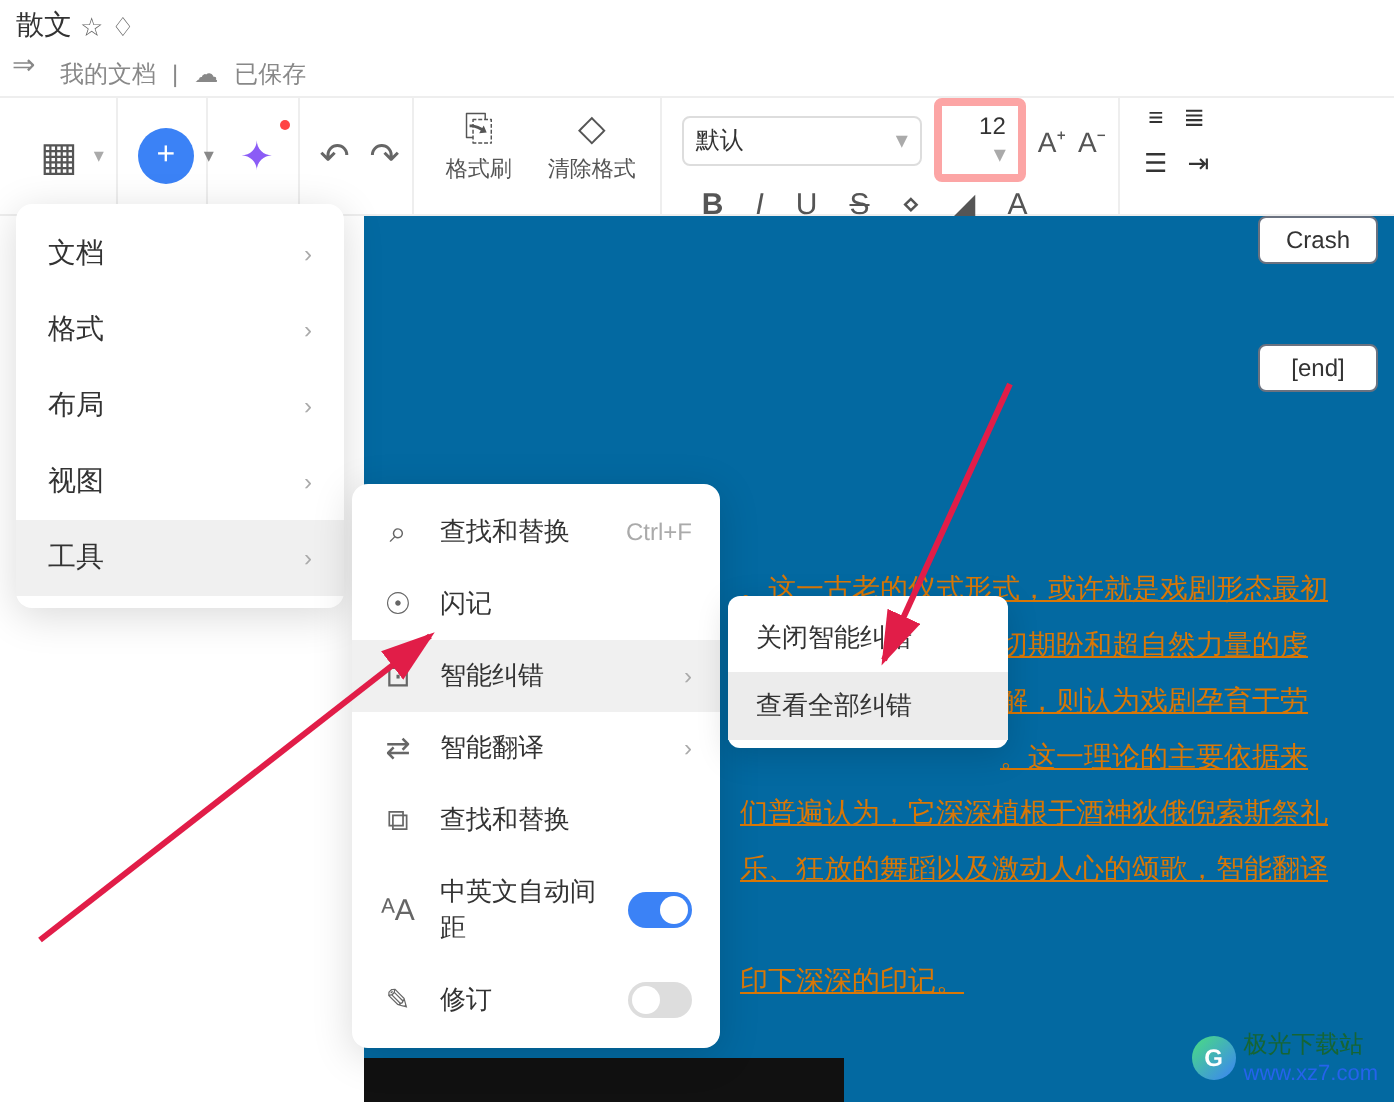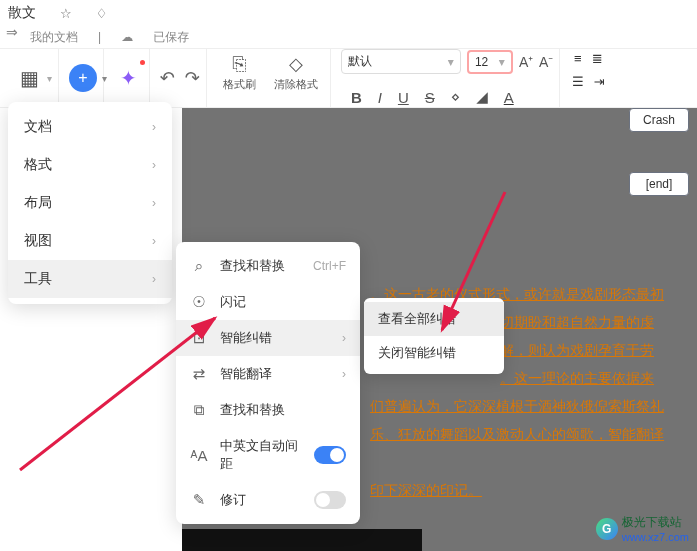--- a/index.html
+++ b/index.html
@@ -1,45 +1,45 @@
 <!DOCTYPE html>
 <html><head>
 <meta charset="utf-8">
 <style>
 * { box-sizing: border-box; margin: 0; padding: 0; }
 body { font-family: "Microsoft YaHei", sans-serif; font-size: 13px; color: #333; background: #fff; width: 697px; height: 551px; overflow: hidden; position: relative; }
 
 
-.header { height: 26px; display: flex; align-items: center; padding: 4px 8px; gap: 24px; }
+.header { height: 26px; display: flex; align-items: center; padding: 4px 8px; gap: 4px; }
 .title { font-size: 14px; }
 .star-icon { color: #666; }
 .bell-icon { color: #666; }
-.subheader { height: 22px; display: flex; align-items: center; padding: 0 8px 0 30px; gap: 20px; color: #888; font-size: 12px; }
+.subheader { height: 22px; display: flex; align-items: center; padding: 0 8px 0 30px; gap: 8px; color: #888; font-size: 12px; }
 .hamburger { position: absolute; left: 6px; top: 24px; color: #888; font-size: 14px; }
 
 
 .toolbar { height: 60px; border-top: 1px solid #eee; border-bottom: 1px solid #eee; display: flex; align-items: center; padding: 0 8px; gap: 4px; }
 .tb-group { display: flex; align-items: center; gap: 2px; padding: 0 6px; border-right: 1px solid #eee; height: 100%; }
 .tb-group:last-child { border-right: none; }
 .tb-btn { display: flex; flex-direction: column; align-items: center; justify-content: center; padding: 4px 6px; border-radius: 4px; cursor: pointer; font-size: 11px; color: #555; gap: 2px; }
 .add-btn { width: 28px; height: 28px; background: #3B82F6; border-radius: 50%; color: #fff; display: flex; align-items: center; justify-content: center; font-size: 16px; position: relative; }
 .add-btn .caret { position: absolute; right: -10px; color: #888; font-size: 10px; }
 .icon-lg { font-size: 20px; }
 .font-select { border: 1px solid #ddd; border-radius: 4px; padding: 3px 6px; font-size: 12px; width: 120px; display: flex; justify-content: space-between; align-items: center; }
-.size-select { border: 2px solid #fca5a5; border-radius: 4px; padding: 3px 6px; font-size: 12px; width: 46px; display: flex; justify-content: space-between; align-items: center; }
+.size-select { border: 4px solid #fca5a5; border-radius: 4px; padding: 3px 6px; font-size: 12px; width: 46px; display: flex; justify-content: space-between; align-items: flex-end; flex-direction: column; }
 .font-btns { display: flex; gap: 8px; align-items: center; font-size: 15px; padding: 0 6px; }
 .font-btn { padding: 2px 4px; cursor: pointer; color: #555; }
 .a-plus { font-size: 14px; color: #555; }
 .a-minus { font-size: 14px; color: #555; }
 .align-btn { padding: 2px; cursor: pointer; }
 .sparkle { position: relative; }
 .sparkle::after { content: ''; position: absolute; top: -2px; right: -2px; width: 5px; height: 5px; background: #f44; border-radius: 50%; }
 
 
-.content { position: absolute; left: 182px; top: 108px; right: 0; bottom: 0; background: #737373; overflow: hidden; }
+.content { position: absolute; left: 182px; top: 108px; right: 0; bottom: 0; background: #0369a1; overflow: hidden; }
 .flowchart { position: absolute; right: 8px; top: 0; width: 60px; }
 .flow-node { border: 1.5px solid #6B7280; border-radius: 4px; padding: 4px 8px; text-align: center; font-size: 12px; background: #fff; margin-bottom: 40px; position: relative; }
 .body-text { position: absolute; left: 370px; top: 280px; right: 4px; font-size: 14px; line-height: 2; color: #D97706; }
 .body-text span { text-decoration: underline; text-decoration-color: #D97706; }
 
 
 .menu1 { position: absolute; left: 8px; top: 102px; width: 164px; background: #fff; border-radius: 8px; box-shadow: 0 4px 20px rgba(0,0,0,.15); padding: 6px 0; z-index: 10; }
 .menu1-item { padding: 10px 16px; display: flex; justify-content: space-between; align-items: center; cursor: pointer; font-size: 14px; }
 .menu1-item.active { background: #f0f0f0; }
 .chevron { color: #aaa; font-size: 12px; }
@@ -114,21 +114,21 @@
       <div class="tb-btn">
         <span style="font-size:18px;">⎘</span>
         <span>格式刷</span>
       </div>
       <div class="tb-btn">
         <span style="font-size:18px;">◇</span>
         <span>清除格式</span>
       </div>
     </div>
   </div>
-  <div class="tb-group" style="flex-direction:column;gap:12px;align-items:flex-start;">
+  <div class="tb-group" style="flex-direction:column;gap:0;align-items:flex-start;">
     <div style="display:flex;gap:6px;align-items:center;">
       <div class="font-select">
         <span>默认</span>
           <span style="color:#aaa;">▾</span>
       </div>
       <div class="size-select">
         <span>12</span>
           <span style="color:#aaa;">▾</span>
       </div>
       <span class="a-plus">A⁺</span>
@@ -227,22 +227,22 @@
     <span class="toggle on"></span>
   </div>
   <div class="menu2-item">
     <span class="menu2-icon">✎</span>
     <span class="menu2-label">修订</span>
     <span class="toggle"></span>
   </div>
 </div>
 
 <div class="menu3">
+  <div class="menu3-item">关闭智能纠错</div>
   <div class="menu3-item active">查看全部纠错</div>
-  <div class="menu3-item">关闭智能纠错</div>
 </div>
 
 <svg class="arrow-svg">
   <defs>
     <marker id="ah" markerWidth="10" markerHeight="10" refX="8" refY="3" orient="auto">
       <path d="M0,0 L9,3 L0,6 Z" fill="#E11D48"></path>
     </marker>
   </defs>
   <line x1="20" y1="470" x2="215" y2="318" stroke="#E11D48" stroke-width="3" marker-end="url(#ah)"></line>
   <line x1="505" y1="192" x2="442" y2="330" stroke="#E11D48" stroke-width="3" marker-end="url(#ah)"></line>

